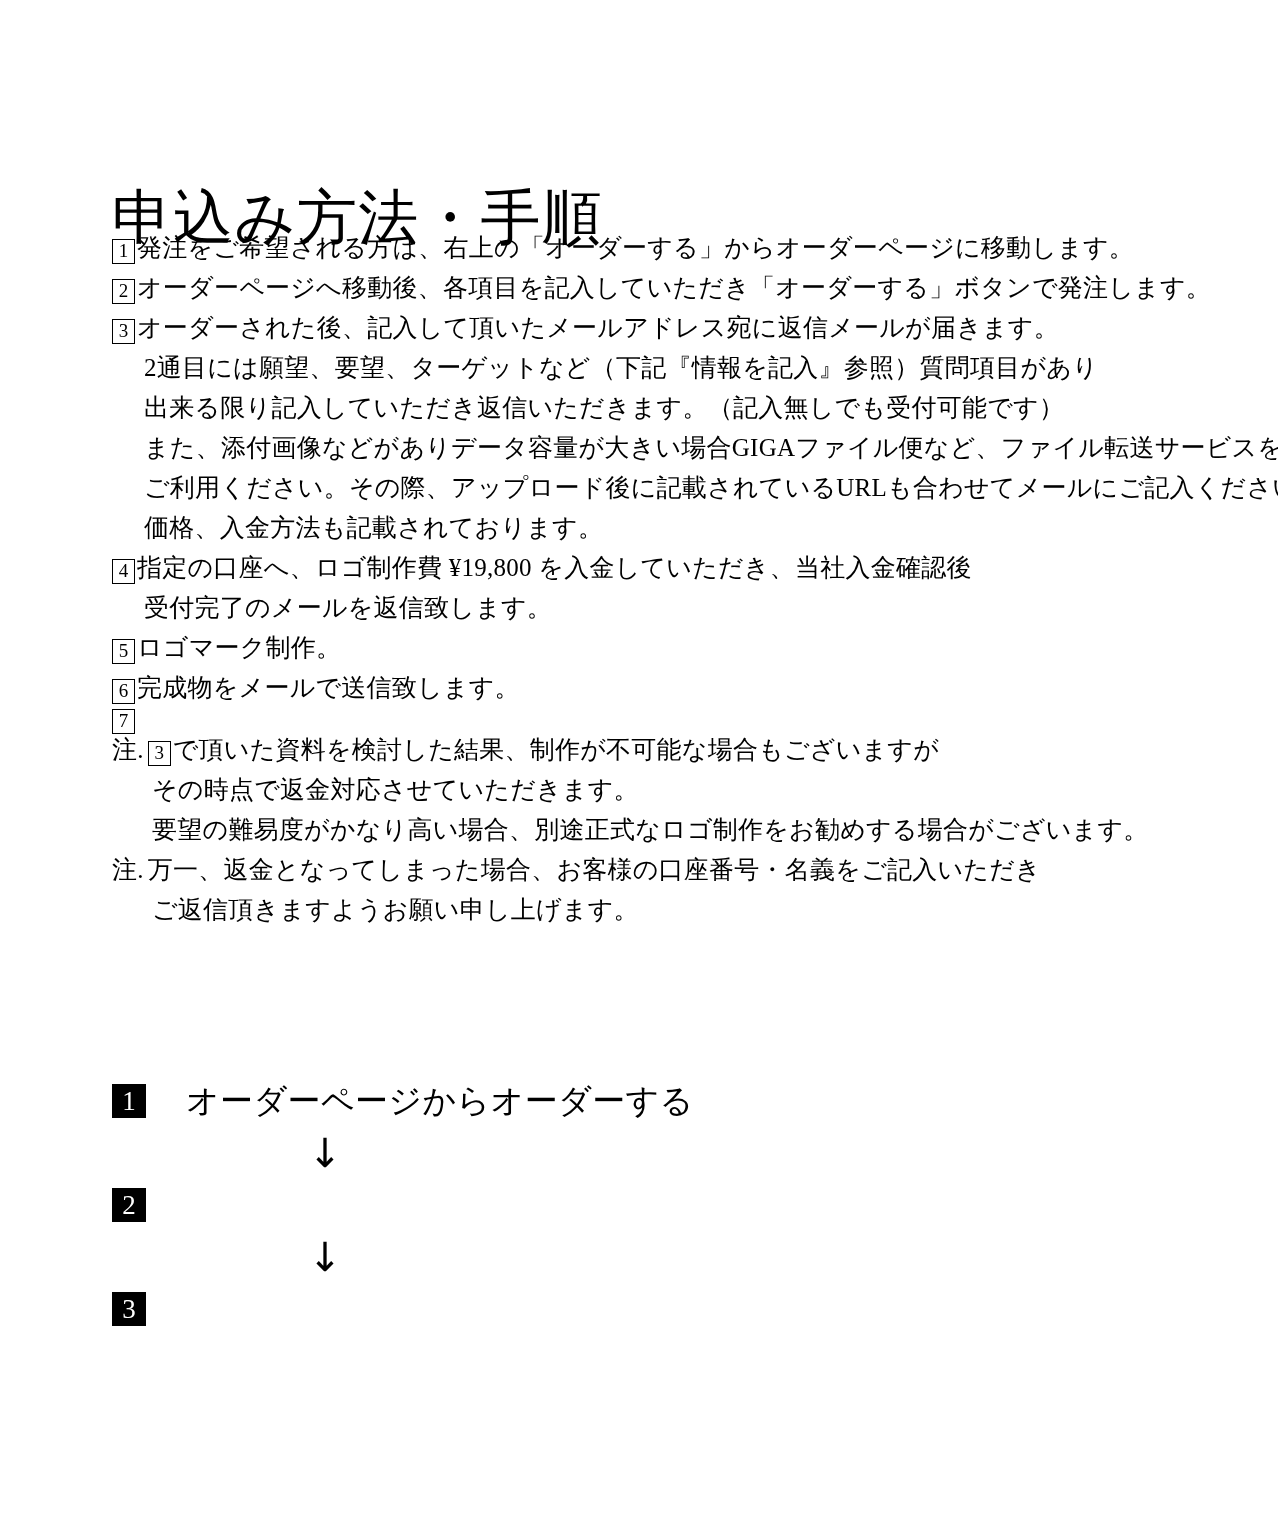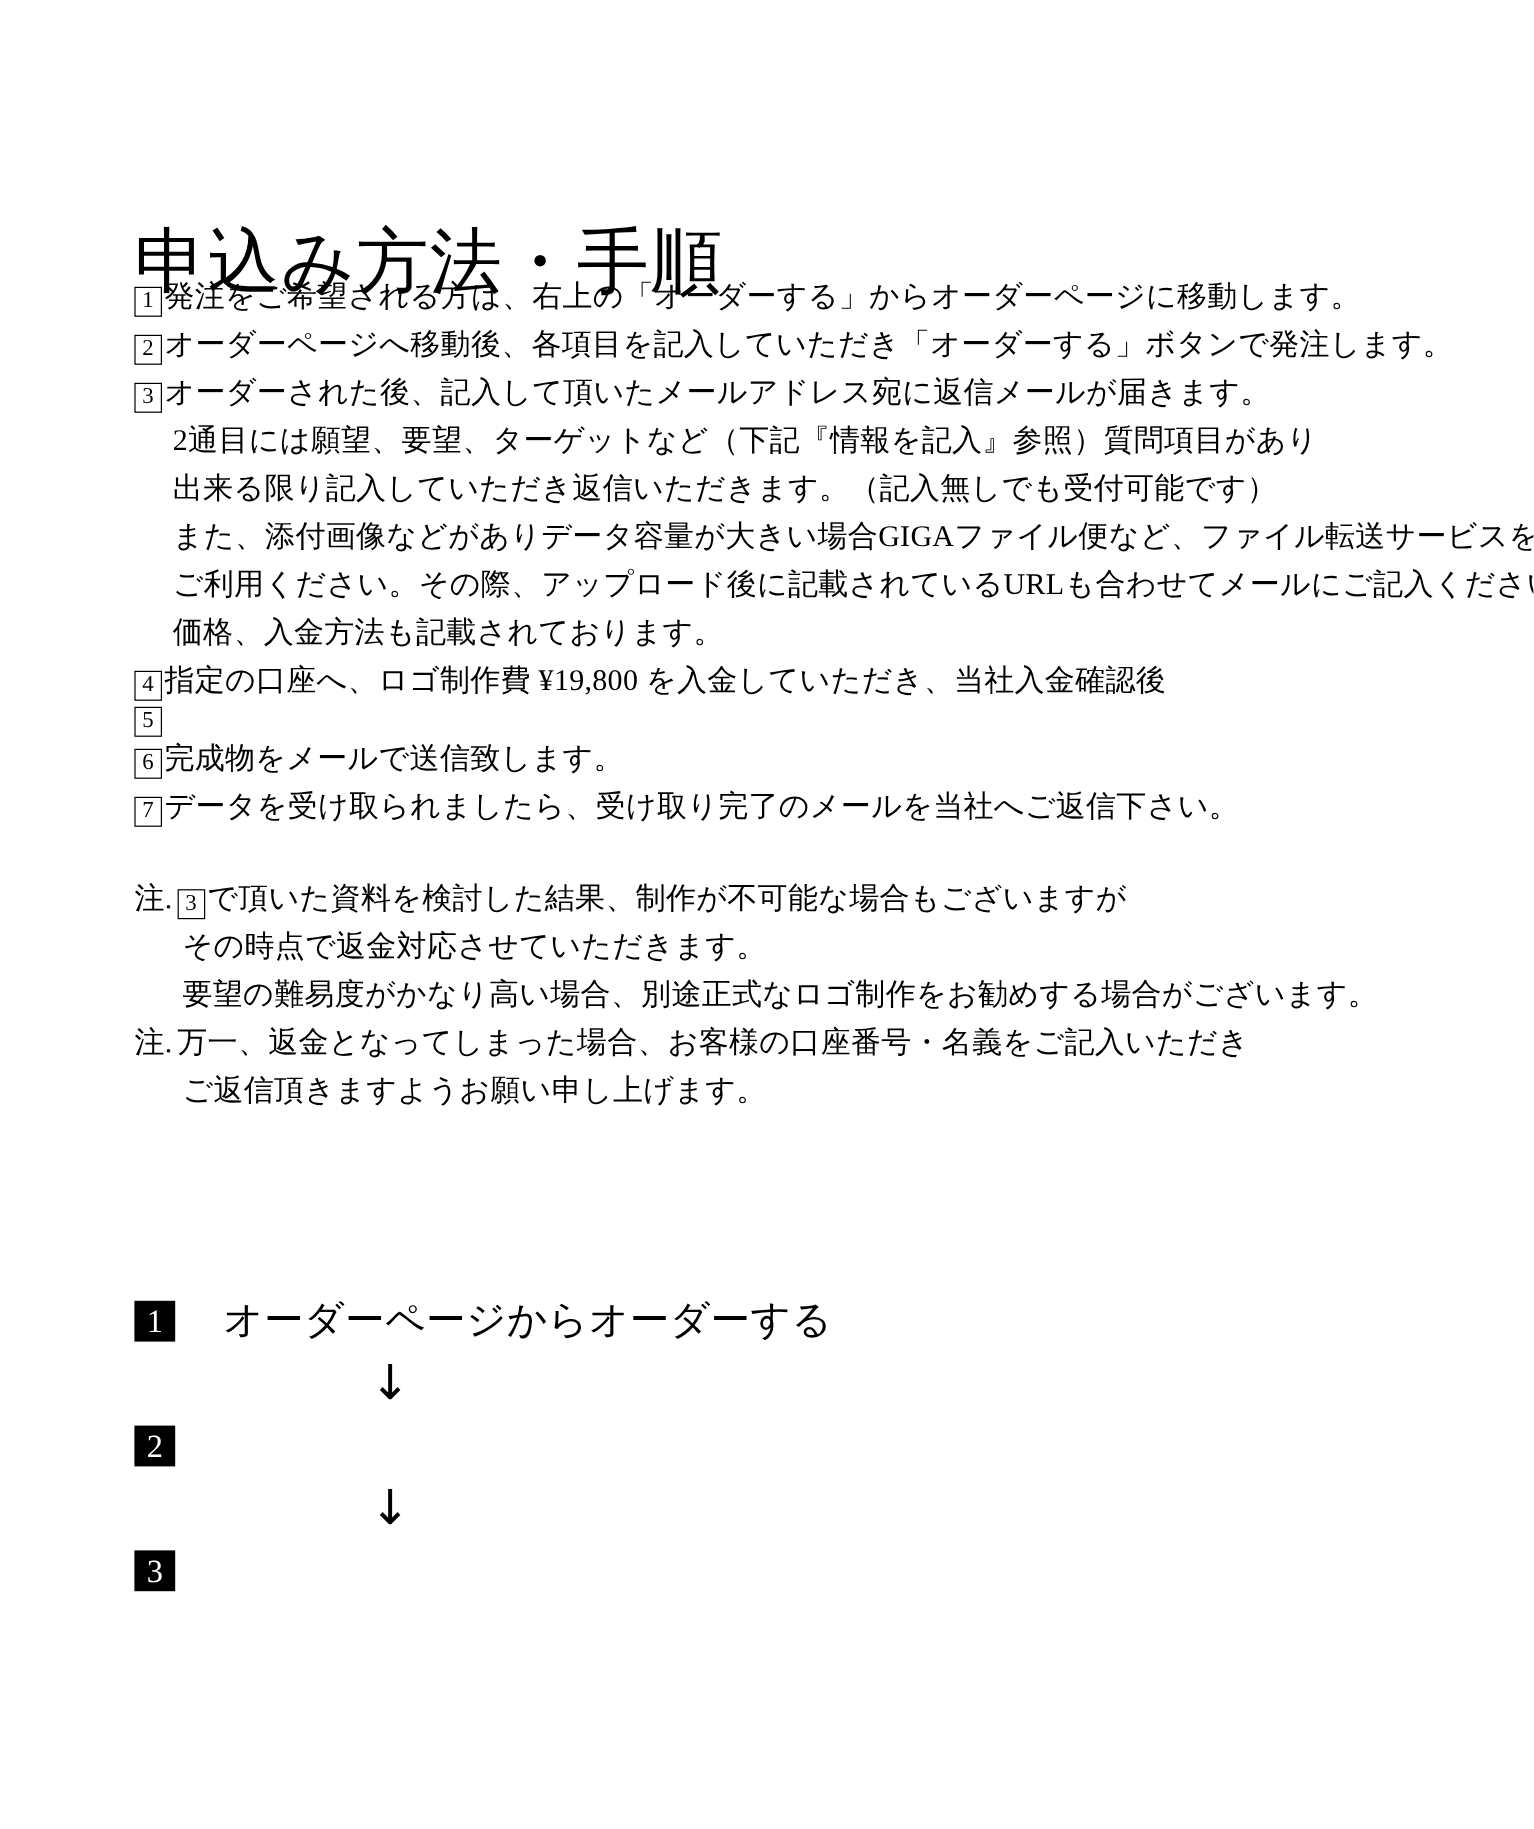--- a/index.html
+++ b/index.html
@@ -158,30 +158,31 @@
       </div>
       <div class="sub-line">2通目には願望、要望、ターゲットなど（下記『情報を記入』参照）質問項目があり</div>
       <div class="sub-line">出来る限り記入していただき返信いただきます。（記入無しでも受付可能です）</div>
       <div class="sub-line">また、添付画像などがありデータ容量が大きい場合GIGAファイル便など、ファイル転送サービスを</div>
       <div class="sub-line">ご利用ください。その際、アップロード後に記載されているURLも合わせてメールにご記入ください。</div>
       <div class="sub-line">価格、入金方法も記載されております。</div>
       <div class="step-line">
         <span class="boxnum">4</span>
         <span class="step-text">指定の口座へ、ロゴ制作費 ¥19,800 を入金していただき、当社入金確認後</span>
       </div>
+      <div class="sub-line">受付完了のメールを返信致します。</div>
       <div class="step-line">
         <span class="boxnum">5</span>
+        <span class="step-text">ロゴマーク制作。</span>
       </div>
       <div class="step-line">
         <span class="boxnum">6</span>
         <span class="step-text">完成物をメールで送信致します。</span>
       </div>
       <div class="step-line">
         <span class="boxnum">7</span>
-        <span class="step-text">データを受け取られましたら、受け取り完了のメールを当社へご返信下さい。</span>
       </div>
     </div>
 
   <div class="notes">
       <div class="note-line">
         <span class="note-label">注.</span>
         <span class="boxnum">3</span>
         <span>で頂いた資料を検討した結果、制作が不可能な場合もございますが</span>
       </div>
       <div class="note-sub">その時点で返金対応させていただきます。</div>

